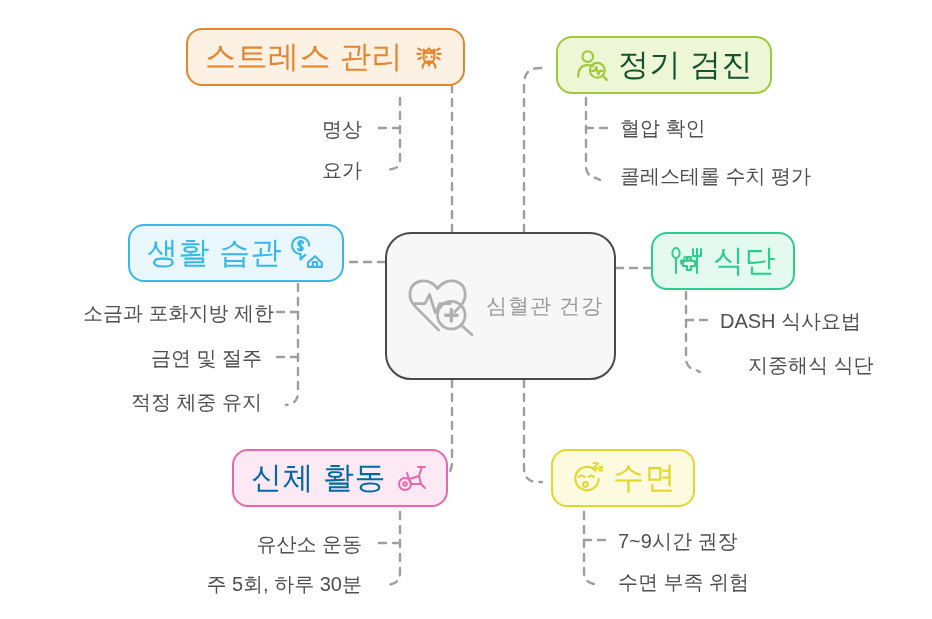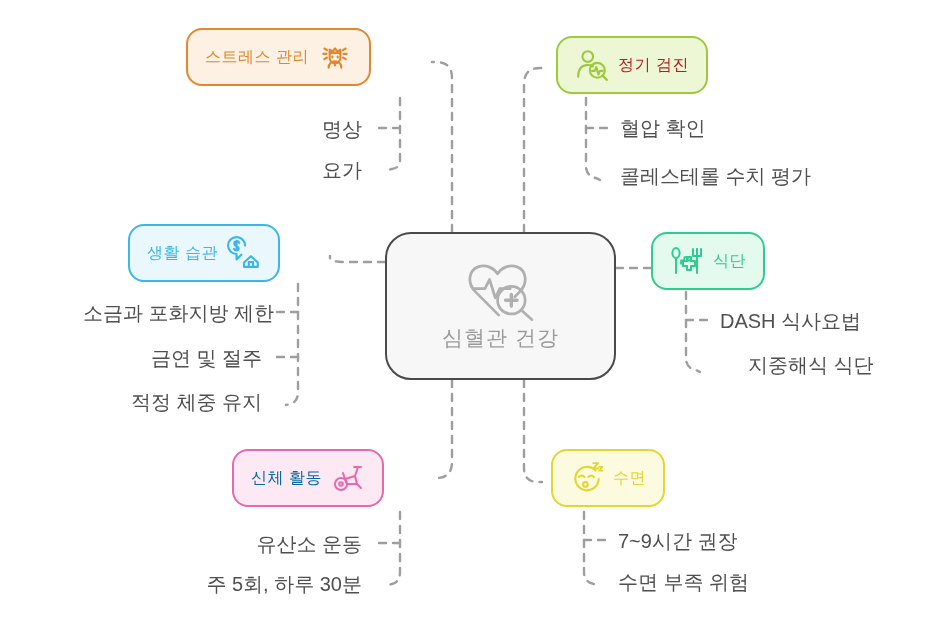--- a/index.html
+++ b/index.html
@@ -15,21 +15,21 @@
 
   
   .center-node{
     position:absolute;
     left:385px;top:232px;
     width:231px;height:148px;
     background:#f7f7f7;
     border:2.5px solid #4a4a4a;
     border-radius:26px;
     box-sizing:border-box;
-    display:flex;flex-direction:column;
+    display:flex;flex-direction:row;
     align-items:center;justify-content:center;
     gap:2px;
   }
   .center-icon{width:86px;height:62px;display:block;}
   .center-label{
     font-size:21px;color:#9a9a9a;letter-spacing:1px;
     white-space:nowrap;
   }
 
   
@@ -37,21 +37,21 @@
     position:absolute;
     box-sizing:border-box;
     border-radius:16px;
     border-width:2.5px;border-style:solid;
     display:flex;align-items:center;justify-content:center;
     gap:9px;
     padding:0 17px;
     height:58px;
     white-space:nowrap;
   }
-  .branch .b-label{font-size:16px;letter-spacing:.5px;}
+  .branch .b-label{font-size:31px;letter-spacing:.5px;}
   .branch .b-icon{width:34px;height:34px;flex:0 0 auto;display:block;}
   .branch.icon-left{flex-direction:row;}
   .branch.icon-right{flex-direction:row;}
 
   
   .leaf{
     position:absolute;
     font-size:20px;
     color:#4f4f4f;
     white-space:nowrap;
@@ -125,21 +125,21 @@
   </div>
 
   <div class="branch icon-left" style="left:556px;top:36px;border-color:#9dc93b;background:#eef7d5;">
     <svg class="b-icon" viewBox="0 0 32 32" fill="none" stroke="#9dc93b" stroke-width="2" stroke-linecap="round" stroke-linejoin="round">
       <circle cx="12" cy="8" r="5"></circle>
       <path d="M3,27 C3,19 7,16 12,16 C14,16 15.5,16.4 17,17.2"></path>
       <circle cx="21" cy="21" r="7"></circle>
       <path d="M26,26 L30,30"></path>
       <path d="M16,21.5 L18.5,21.5 L20,18 L22,25 L23.5,21.5 L26,21.5"></path>
     </svg>
-    <span class="b-label" style="color:#b91c1c;">정기 검진</span>
+    <span class="b-label" style="color:#14532d;">정기 검진</span>
   </div>
 
   <div class="branch icon-right" style="left:128px;top:224px;border-color:#3ab6e8;background:#eaf8fe;">
     <span class="b-label" style="color:#3ab6e8;">생활 습관</span>
     <svg class="b-icon" viewBox="0 0 32 32" fill="none" stroke="#3ab6e8" stroke-width="2" stroke-linecap="round" stroke-linejoin="round">
       <path d="M17,9 A8,8 0 1 0 9,17 L9,22 L13.5,17.6"></path>
       <path d="M9,4.5 L9,13.5 M11.5,6.5 A2.3,2.3 0 0 0 7,7.8 C7,10 11,9.6 11,11.3 A2.3,2.3 0 0 1 6.6,12.2"></path>
       <path d="M16,25 L22.5,19 L29,25 L29,29 L16,29 Z"></path>
       <path d="M20.5,29 L20.5,24.5 L24.5,24.5 L24.5,29"></path>
     </svg>

